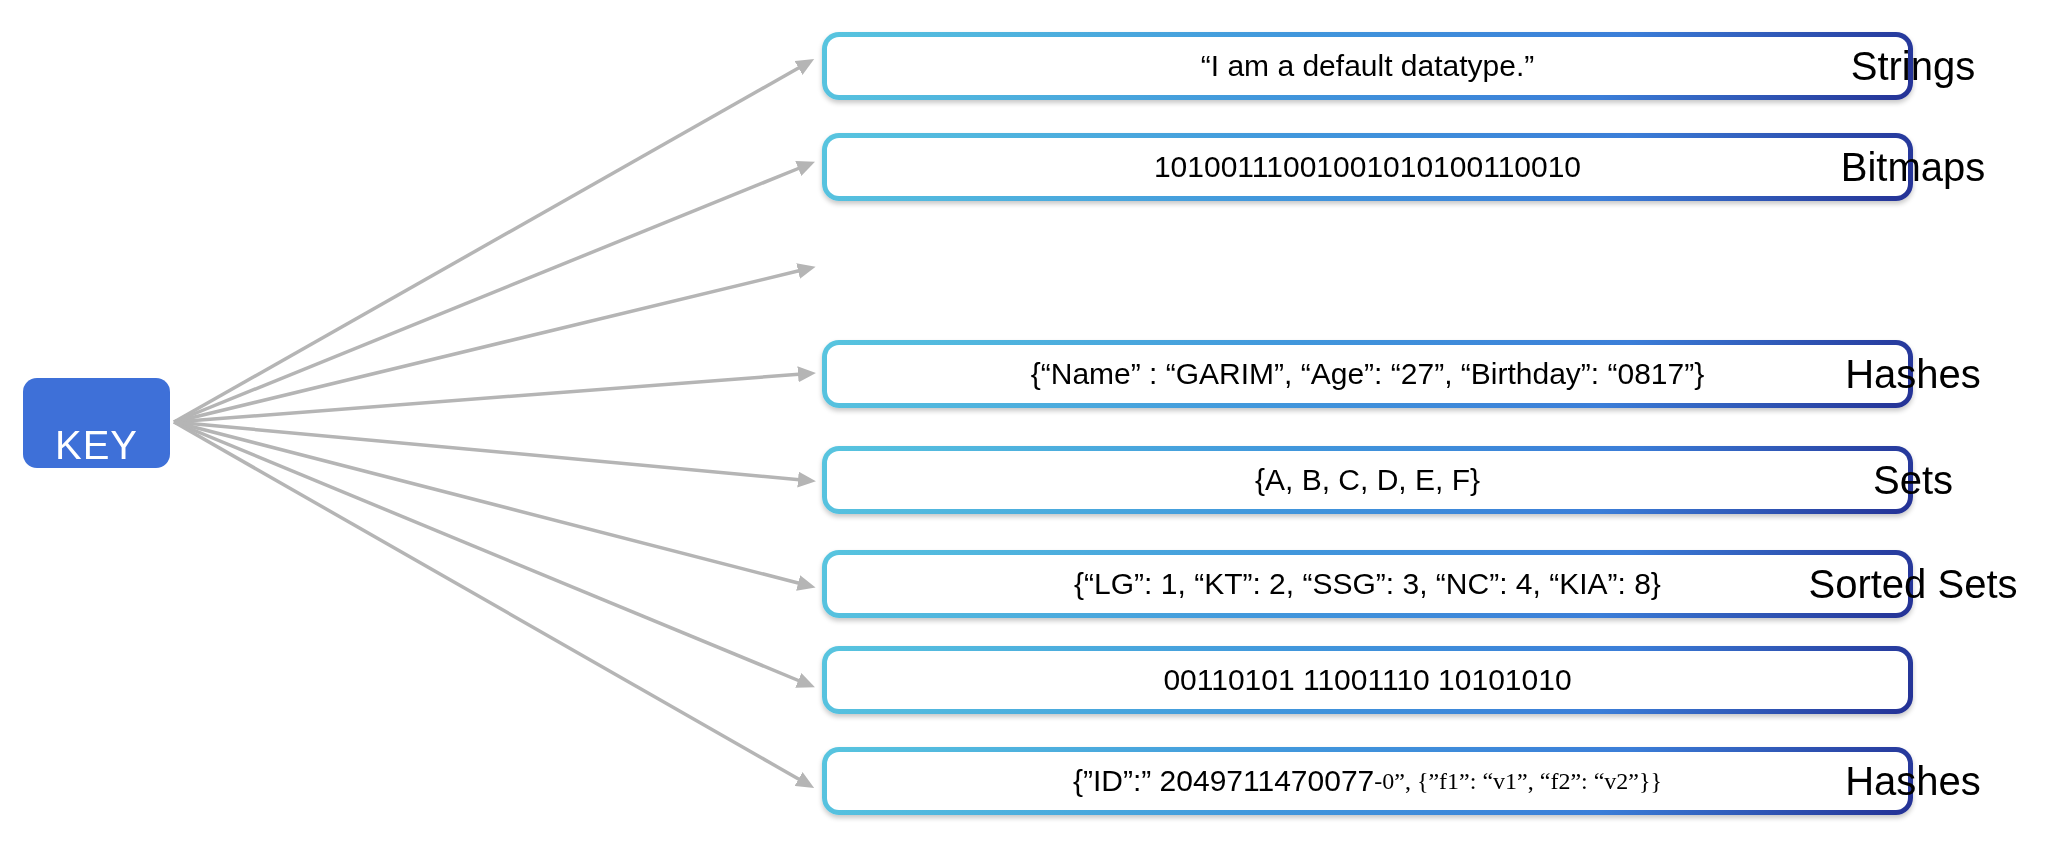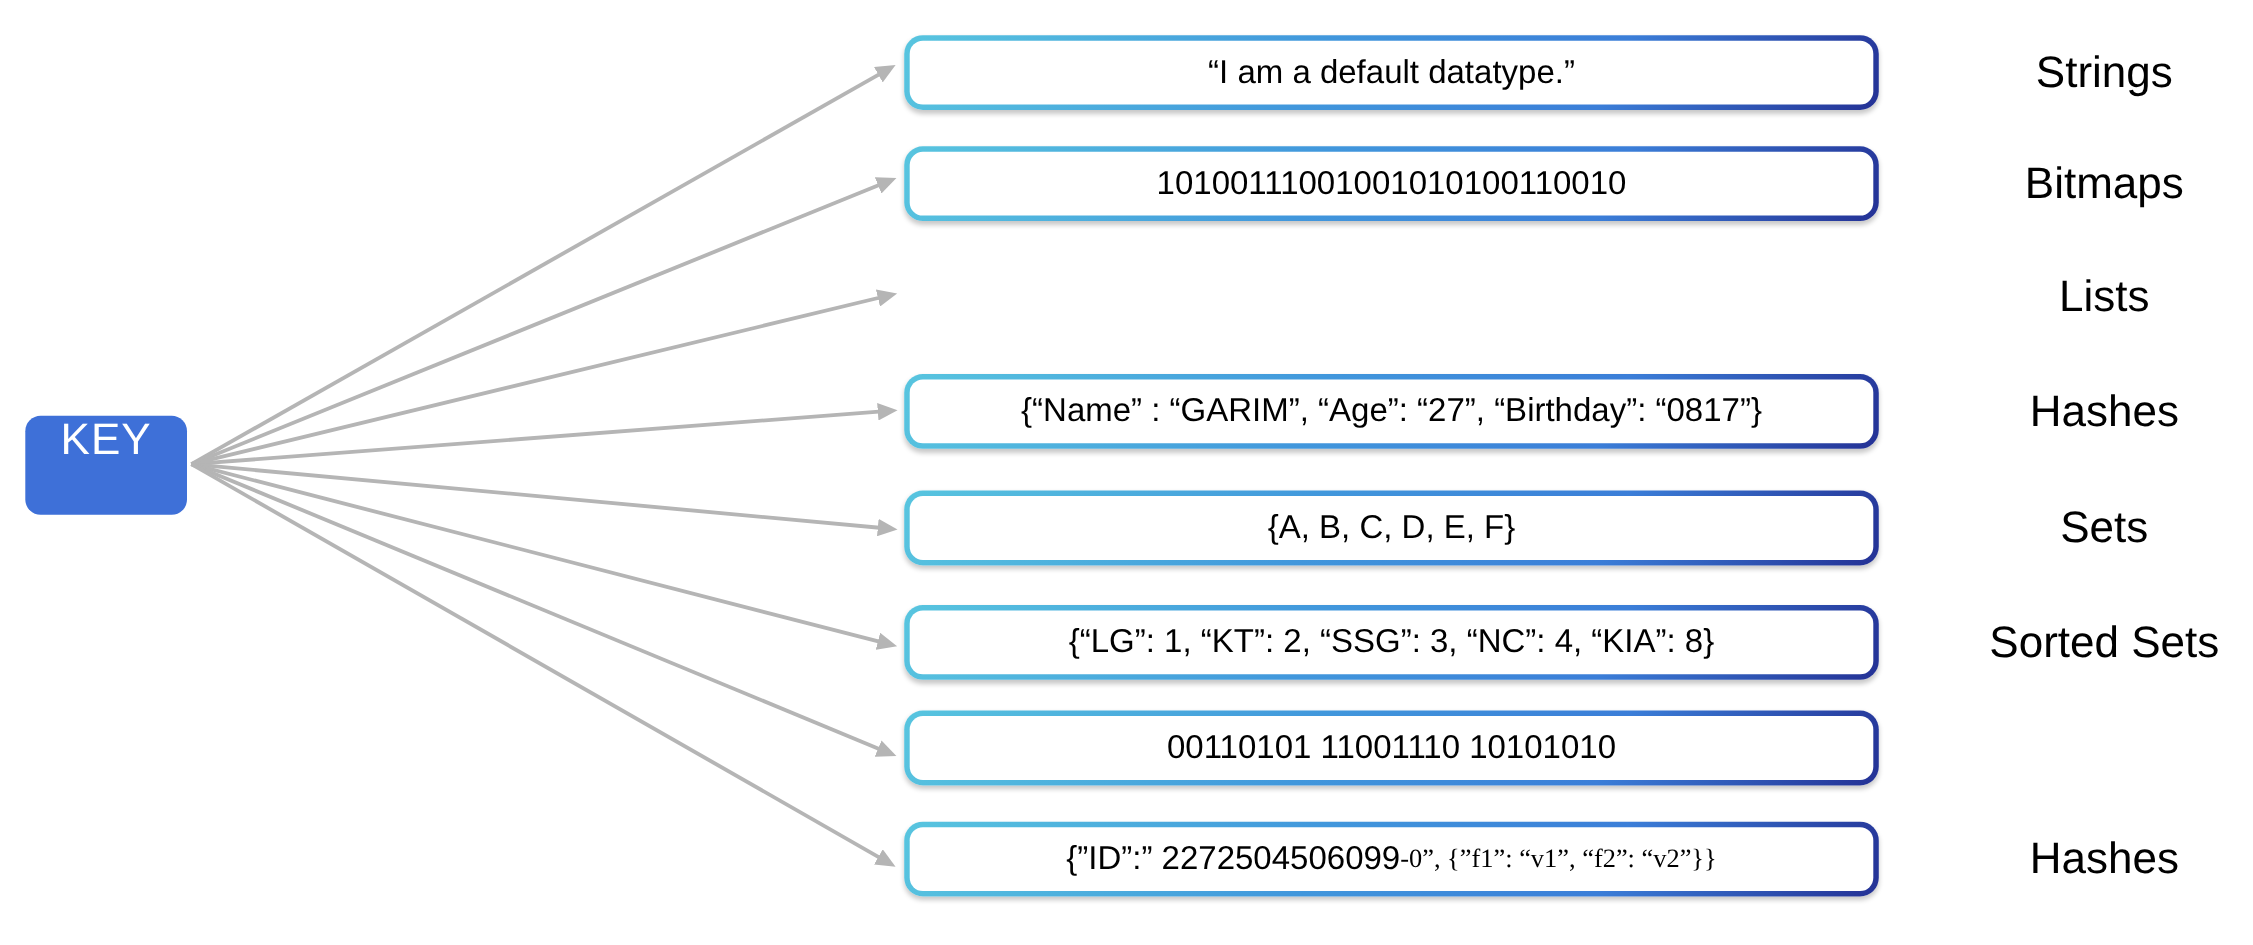--- a/index.html
+++ b/index.html
@@ -8,28 +8,28 @@
     width:2048px;height:859px;
     background:#ffffff;
     font-family:"Liberation Sans", sans-serif;
     overflow:hidden;
   }
   
   .key-box{
     position:absolute;left:23px;top:378px;width:147px;height:90px;
     background:#3e70d8;
     border-radius:14px;
-    display:flex;align-items:flex-start;justify-content:center;
+    display:flex;align-items:flex-end;justify-content:center;
     color:#ffffff;font-size:40px;letter-spacing:1px;
   }
   
   svg.arrows{position:absolute;left:0;top:0;pointer-events:none;}
   
   .row-box{
-    position:absolute;left:822px;width:886px;height:68px;
+    position:absolute;left:822px;width:1091px;height:68px;
     border-radius:17px;
     padding:0;
     background:linear-gradient(115deg,#58c5df 0%,#4197dc 42%,#3b7ed8 72%,#243195 100%);
     box-shadow:0 3px 5px rgba(0,0,0,0.22);
     box-sizing:border-box;
   }
   .box-inner{
     position:absolute;left:5px;top:5px;right:5px;bottom:5px;
     background:#ffffff;
     border-radius:12px;
@@ -82,21 +82,20 @@
   <div class="row-box" style="top:32px">
     <div class="box-inner">“I am a default datatype.”</div>
   </div>
   <div class="row-label" style="top:32px">Strings</div>
 
   <div class="row-box" style="top:133px">
     <div class="box-inner">10100111001001010100110010</div>
   </div>
   <div class="row-label" style="top:133px">Bitmaps</div>
 
-  <div class="row-label" style="top:236px">Lists</div>
 
   <div class="row-box" style="top:340px">
     <div class="box-inner">{“Name” : “GARIM”, “Age”: “27”, “Birthday”: “0817”}</div>
   </div>
   <div class="row-label" style="top:340px">Hashes</div>
 
   <div class="row-box" style="top:446px">
     <div class="box-inner">{A, B, C, D, E, F}</div>
   </div>
   <div class="row-label" style="top:446px">Sets</div>
@@ -105,19 +104,19 @@
     <div class="box-inner">{“LG”: 1, “KT”: 2, “SSG”: 3, “NC”: 4, “KIA”: 8}</div>
   </div>
   <div class="row-label" style="top:550px">Sorted Sets</div>
 
   <div class="row-box" style="top:646px">
     <div class="box-inner">00110101 11001110 10101010</div>
   </div>
 
   <div class="row-box" style="top:747px">
     <div class="box-inner">
-      <span class="v-sans">{”ID”:” 2272504506099 </span>
+      <span class="v-sans">{”ID”:” 2049711470077 </span>
       <span class="v-serif">-0”,  {”f1”: “v1”, “f2”: “v2”}}</span>
     </div>
   </div>
   <div class="row-label" style="top:747px">Hashes</div>
 
 </div>
 
 </body></html>

